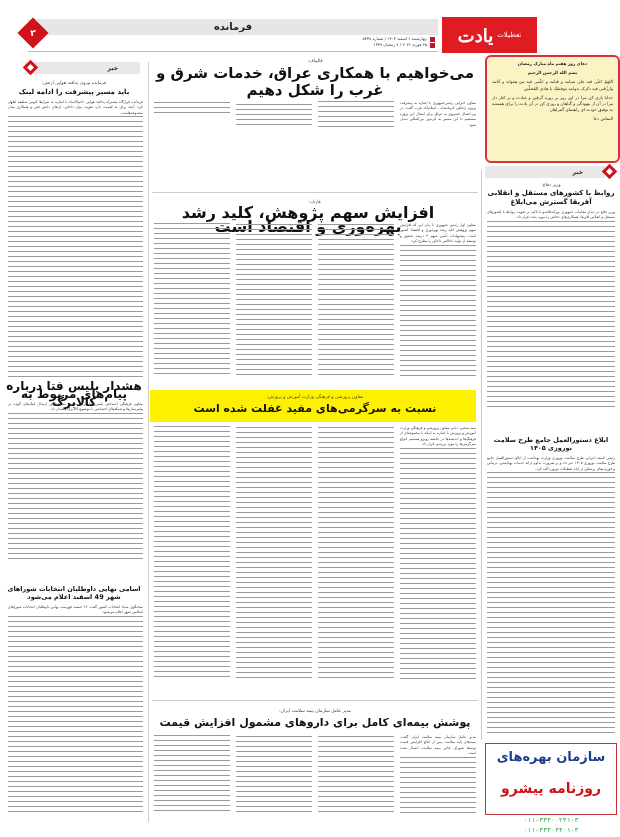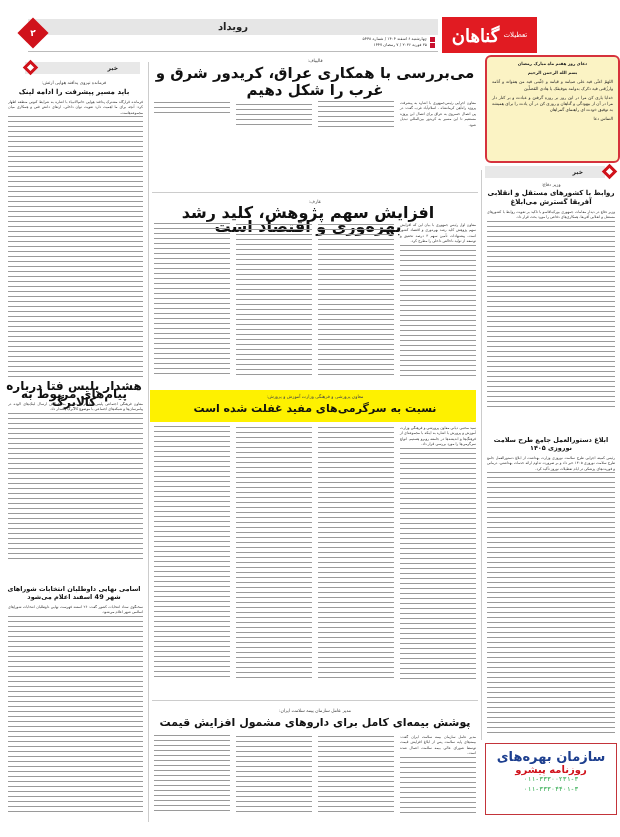--- a/index.html
+++ b/index.html
@@ -27,33 +27,33 @@
 .khabar-icon{width:11px;height:11px;border:3px solid #d0121b;transform:rotate(45deg);background:#fff}
 
 .col{font-size:3.6px;line-height:5.4px;text-align:justify;color:#333;overflow:hidden}
 .kicker{font-size:4.5px;text-align:center;color:#444}
 .h1{font-weight:bold;text-align:center;color:#111}
 .vline{width:1px;background:#ccc}
 .hline{height:1px;background:#ccc}
 .yellow{left:150px;top:390px;width:326px;height:32px;background:#fef100}
 .adbox{left:485px;top:743px;width:132px;height:72px;border:1.5px solid #c3343a;background:#fff;text-align:center}
 .adbox .a1{font-size:13px;font-weight:bold;color:#1d3f8f;margin-top:5px}
-.adbox .a2{font-size:10px;font-weight:bold;color:#d0121b;margin-top:0}
-.adbox .a3{font-size:6.5px;color:#2aa84a;margin-top:0;line-height:9px;font-family:"DejaVu Sans Mono",monospace}
+.adbox .a2{font-size:14px;font-weight:bold;color:#d0121b;margin-top:16px}
+.adbox .a3{font-size:6.5px;color:#2aa84a;margin-top:20px;line-height:9px;font-family:"DejaVu Sans Mono",monospace}
 .lines{display:block;height:100%;background:repeating-linear-gradient(to bottom,#9a9a9a 0 1px,transparent 1px 5px)}
 </style>
 </head>
 <body>
 
 <div class="abs hdr-bar"></div>
-<div class="abs section-title">رویداد</div>
+<div class="abs section-title">فرمانده</div>
 <div class="abs hdr-line"></div>
 <div class="abs logo">
   <span class="small">تعطیلات</span>
-  <span class="big">گناهان</span>
+  <span class="big">یادت</span>
 </div>
 <div class="abs dates">
   <div>
       <i></i>
       <span>چهارشنبه ۶ اسفند ۱۴۰۴ / شماره ۵۴۴۸</span>
     </div>
   <div>
       <i></i>
       <span>۲۵ فوریه ۲۰۲۶ / ۷ رمضان ۱۴۴۷</span>
     </div>
@@ -90,21 +90,21 @@
 <div class="abs kicker" style="left:5px;top:80px;width:138px">فرمانده نیروی پدافند هوایی ارتش:</div>
 <div class="abs h1" style="left:5px;top:88px;width:138px;font-size:7px;line-height:9px">باید مسیر پیشرفت را ادامه لینک</div>
 <div class="abs col" style="left:8px;top:100px;width:135px;height:280px"><span>فرمانده قرارگاه مشترک پدافند هوایی خاتم‌الانبیاء با اشاره به شرایط کنونی منطقه اظهار کرد: آنچه برای ما اهمیت دارد تقویت توان داخلی، ارتقای دانش فنی و همکاری میان مجموعه‌هاست.</span><span class="lines"></span></div>
 <div class="abs h1" style="left:5px;top:382px;width:138px;font-size:12px;line-height:8px">هشدار پلیس فتا درباره پیام‌های مربوط به کالابرگ</div>
 <div class="abs col" style="left:8px;top:402px;width:135px;height:160px"><span>معاون فرهنگی اجتماعی پلیس فتا فراجا نسبت به افزایش ارسال لینک‌های آلوده در پیامرسان‌ها و شبکه‌های اجتماعی با موضوع کالابرگ هشدار داد.</span><span class="lines"></span></div>
 <div class="abs h1" style="left:5px;top:585px;width:138px;font-size:6.5px;line-height:8px">اسامی نهایی داوطلبان انتخابات شوراهای شهر 49 اسفند اعلام می‌شود</div>
 <div class="abs col" style="left:8px;top:605px;width:135px;height:210px"><span>سخنگوی ستاد انتخابات کشور گفت: ۲۶ اسفند فهرست نهایی داوطلبان انتخابات شوراهای اسلامی شهر اعلام می‌شود.</span><span class="lines"></span></div>
 <div class="abs vline" style="left:148px;top:62px;height:760px"></div>
 
 <div class="abs kicker" style="left:152px;top:58px;width:326px">قالیباف:</div>
-<div class="abs h1" style="left:152px;top:65px;width:326px;font-size:15px;line-height:17px">می‌بررسی با همکاری عراق، کریدور شرق و غرب را شکل دهیم</div>
+<div class="abs h1" style="left:152px;top:65px;width:326px;font-size:15px;line-height:17px">می‌خواهیم با همکاری عراق، خدمات شرق و غرب را شکل دهیم</div>
 <div class="abs col" style="left:154px;top:101px;width:322px;height:88px;column-count:4;column-gap:6px"><span>معاون اجرایی رئیس‌جمهوری با اشاره به پیشرفت پروژه راه‌آهن کرمانشاه - اسلام‌آباد غرب گفت: در پی اتصال خسروی به عراق برای اتصال این پروژه مستقیم تا این مسیر به کریدور بین‌المللی تبدیل شود.</span><span class="lines" style="height:70px"></span></div>
 <div class="abs hline" style="left:152px;top:192px;width:326px"></div>
 
 <div class="abs kicker" style="left:152px;top:199px;width:326px">عارف:</div>
 <div class="abs h1" style="left:145px;top:206px;width:326px;font-size:16px;line-height:14px">افزایش سهم پژوهش، کلید رشد بهره‌وری و اقتصاد است</div>
 <div class="abs col" style="left:154px;top:223px;width:322px;height:163px;column-count:4;column-gap:6px"><span>معاون اول رئیس جمهوری با بیان این که افزایش سهم پژوهش کلید رشد بهره‌وری و اقتصاد کشور است، پیشنهادات تأمین سهم ۳ درصد تحقیق و توسعه از تولید ناخالص داخلی را مطرح کرد.</span><span class="lines" style="height:600px"></span></div>
 
 <div class="abs yellow"></div>
 <div class="abs kicker" style="left:152px;top:394px;width:326px">معاون پرورشی و فرهنگی وزارت آموزش و پرورش:</div>
 <div class="abs h1" style="left:152px;top:402px;width:326px;font-size:11px;line-height:14px">نسبت به سرگرمی‌های مفید غفلت شده است</div>

